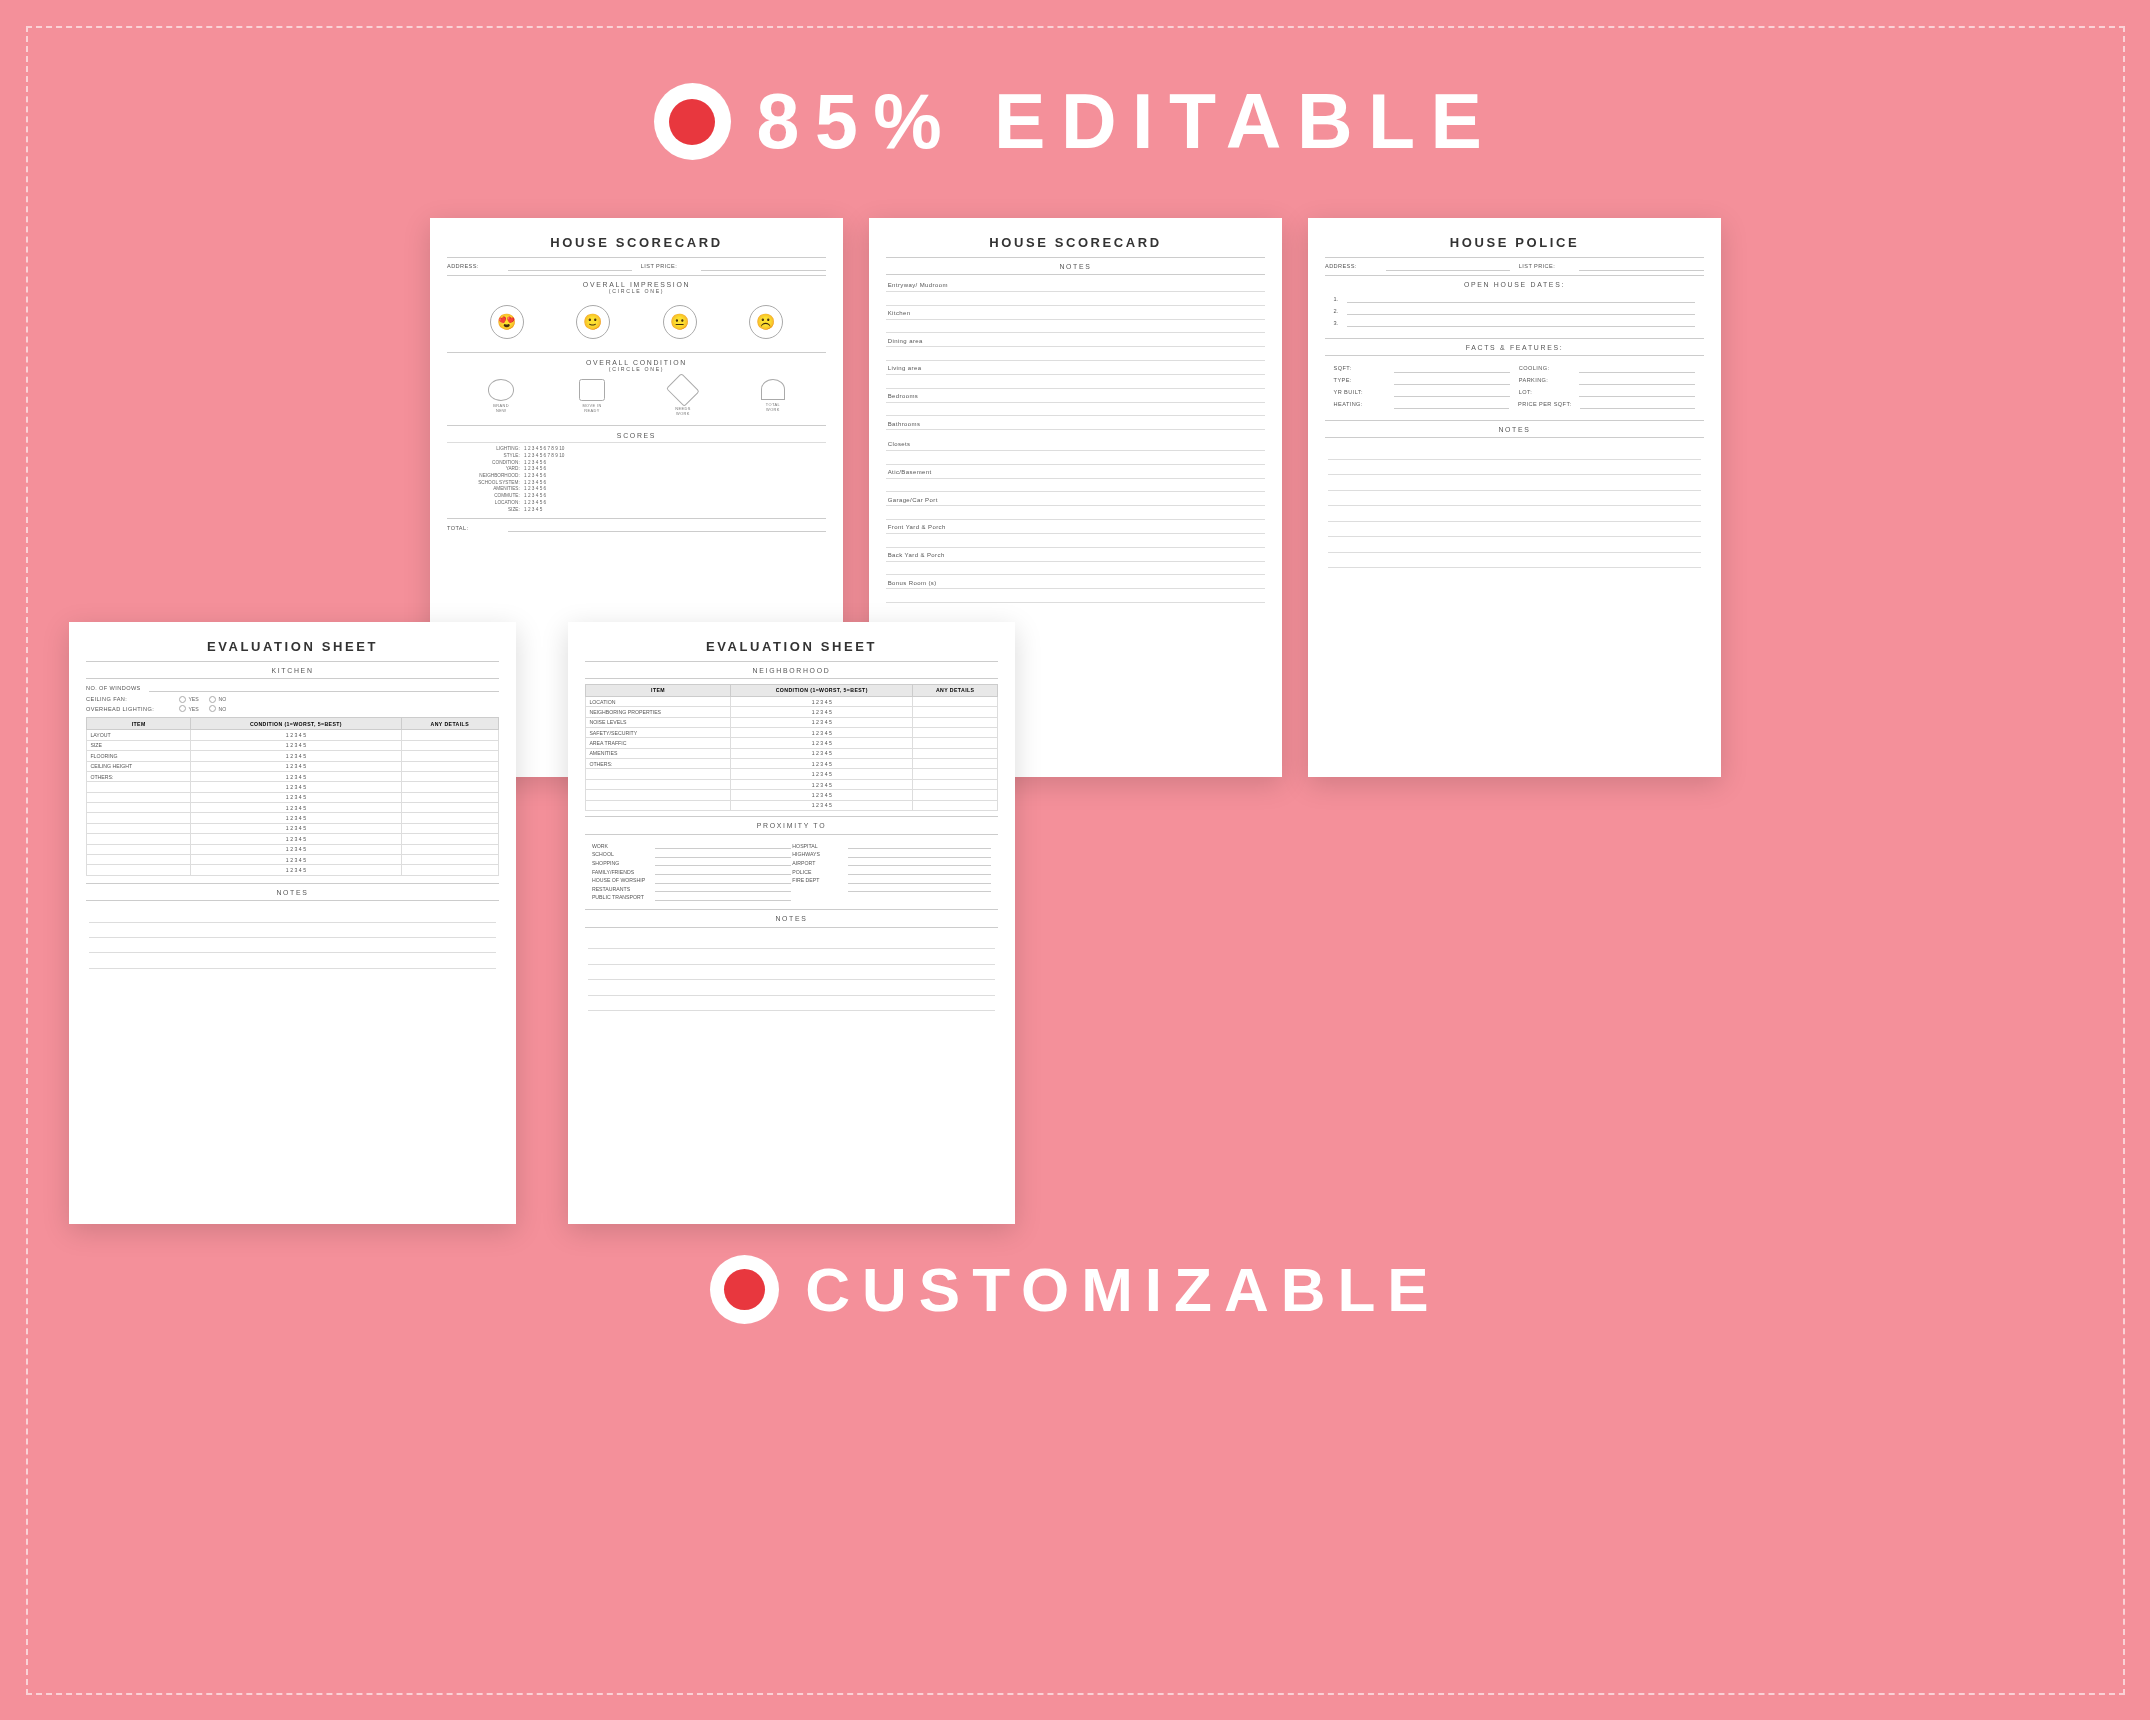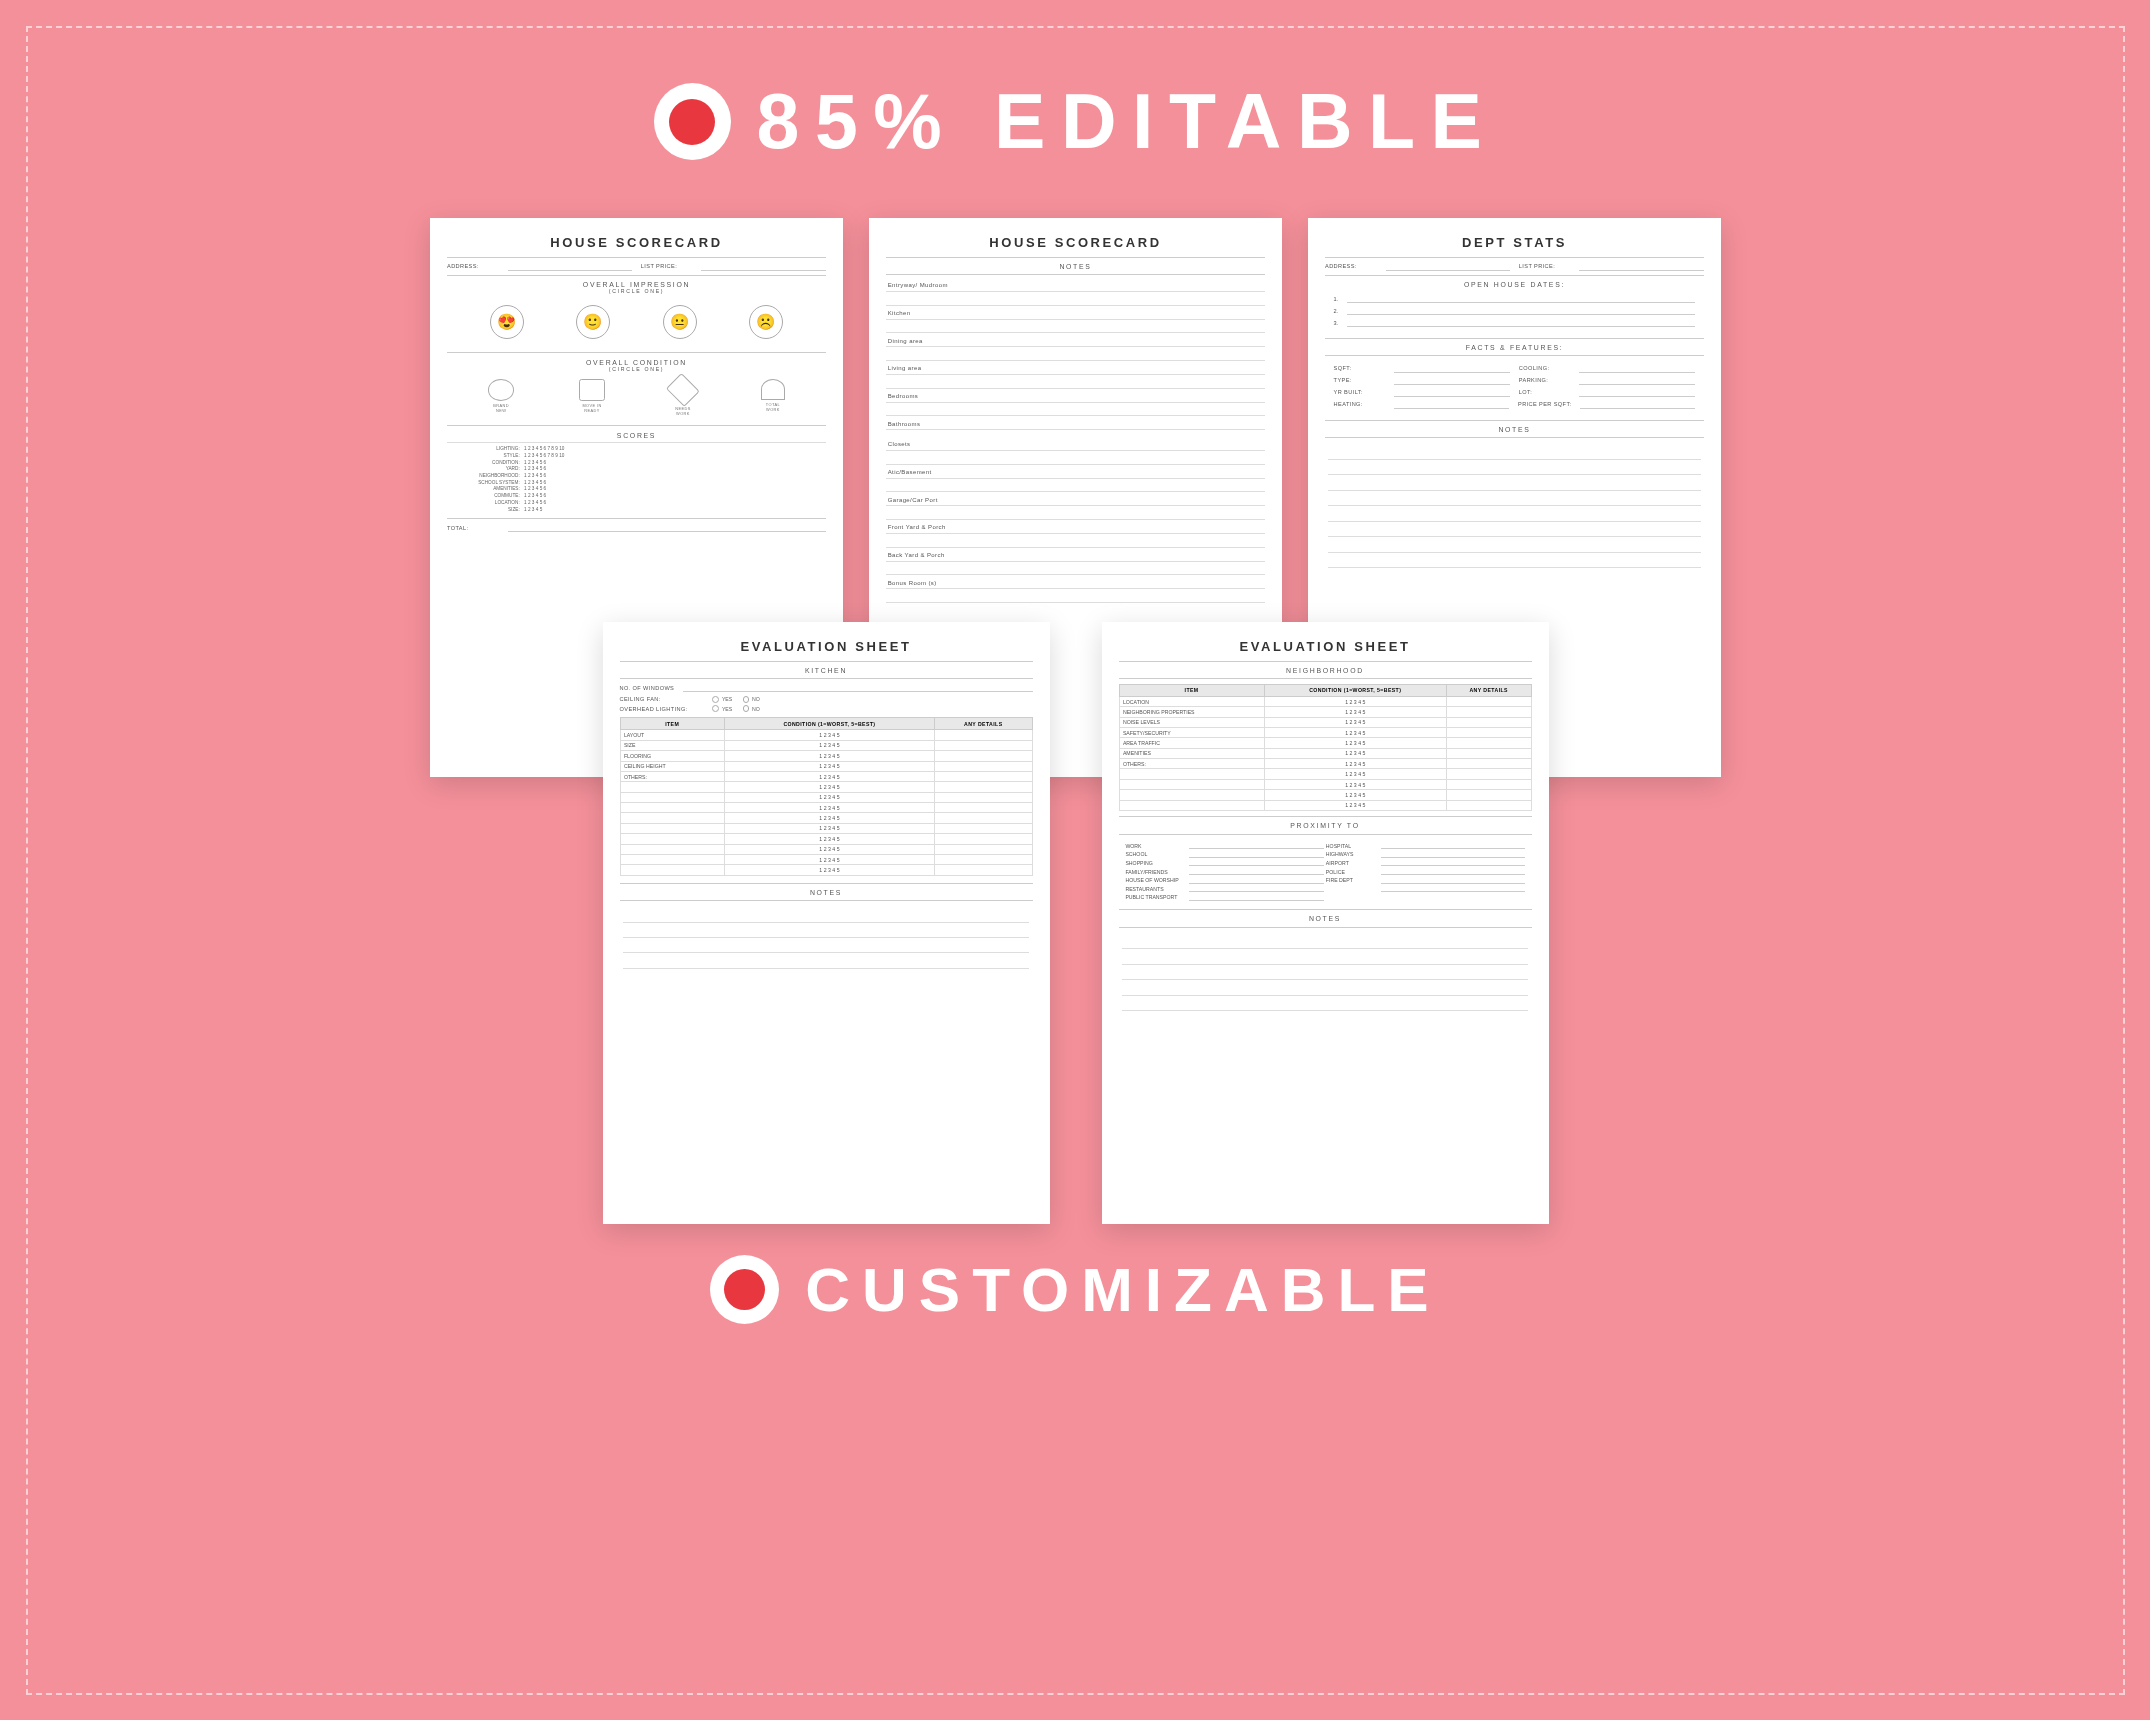--- a/index.html
+++ b/index.html
@@ -69,21 +69,20 @@
       display: flex;
       gap: 26px;
       justify-content: center;
       padding: 0 69px;
     }
 
     
     .doc-row2 {
       display: flex;
       gap: 52px;
-      justify-content: center;
       margin-top: -155px;
       padding: 0 69px;
       position: relative;
       z-index: 2;
     }
 
     .doc-small {
       width: 413px;
       height: 559px;
       font-size: 6px;
@@ -515,21 +514,21 @@
       <div class="notes-item">Front Yard &amp; Porch</div>
       <div class="notes-line"></div>
       <div class="notes-item">Back Yard &amp; Porch</div>
       <div class="notes-line"></div>
       <div class="notes-item">Bonus Room (s)</div>
       <div class="notes-line"></div>
     </div>
   </div>
 
   <div class="doc-page doc-small">
-    <div class="doc-title">DEPT STATS</div>
+    <div class="doc-title">HOUSE POLICE</div>
     <div class="doc-line"></div>
 
     <div class="field-row">
       <span class="field-label">ADDRESS:</span>
       <div class="field-line"></div>
       <span class="field-label">LIST PRICE:</span>
       <div class="field-line"></div>
     </div>
 
     <div class="doc-line"></div>

